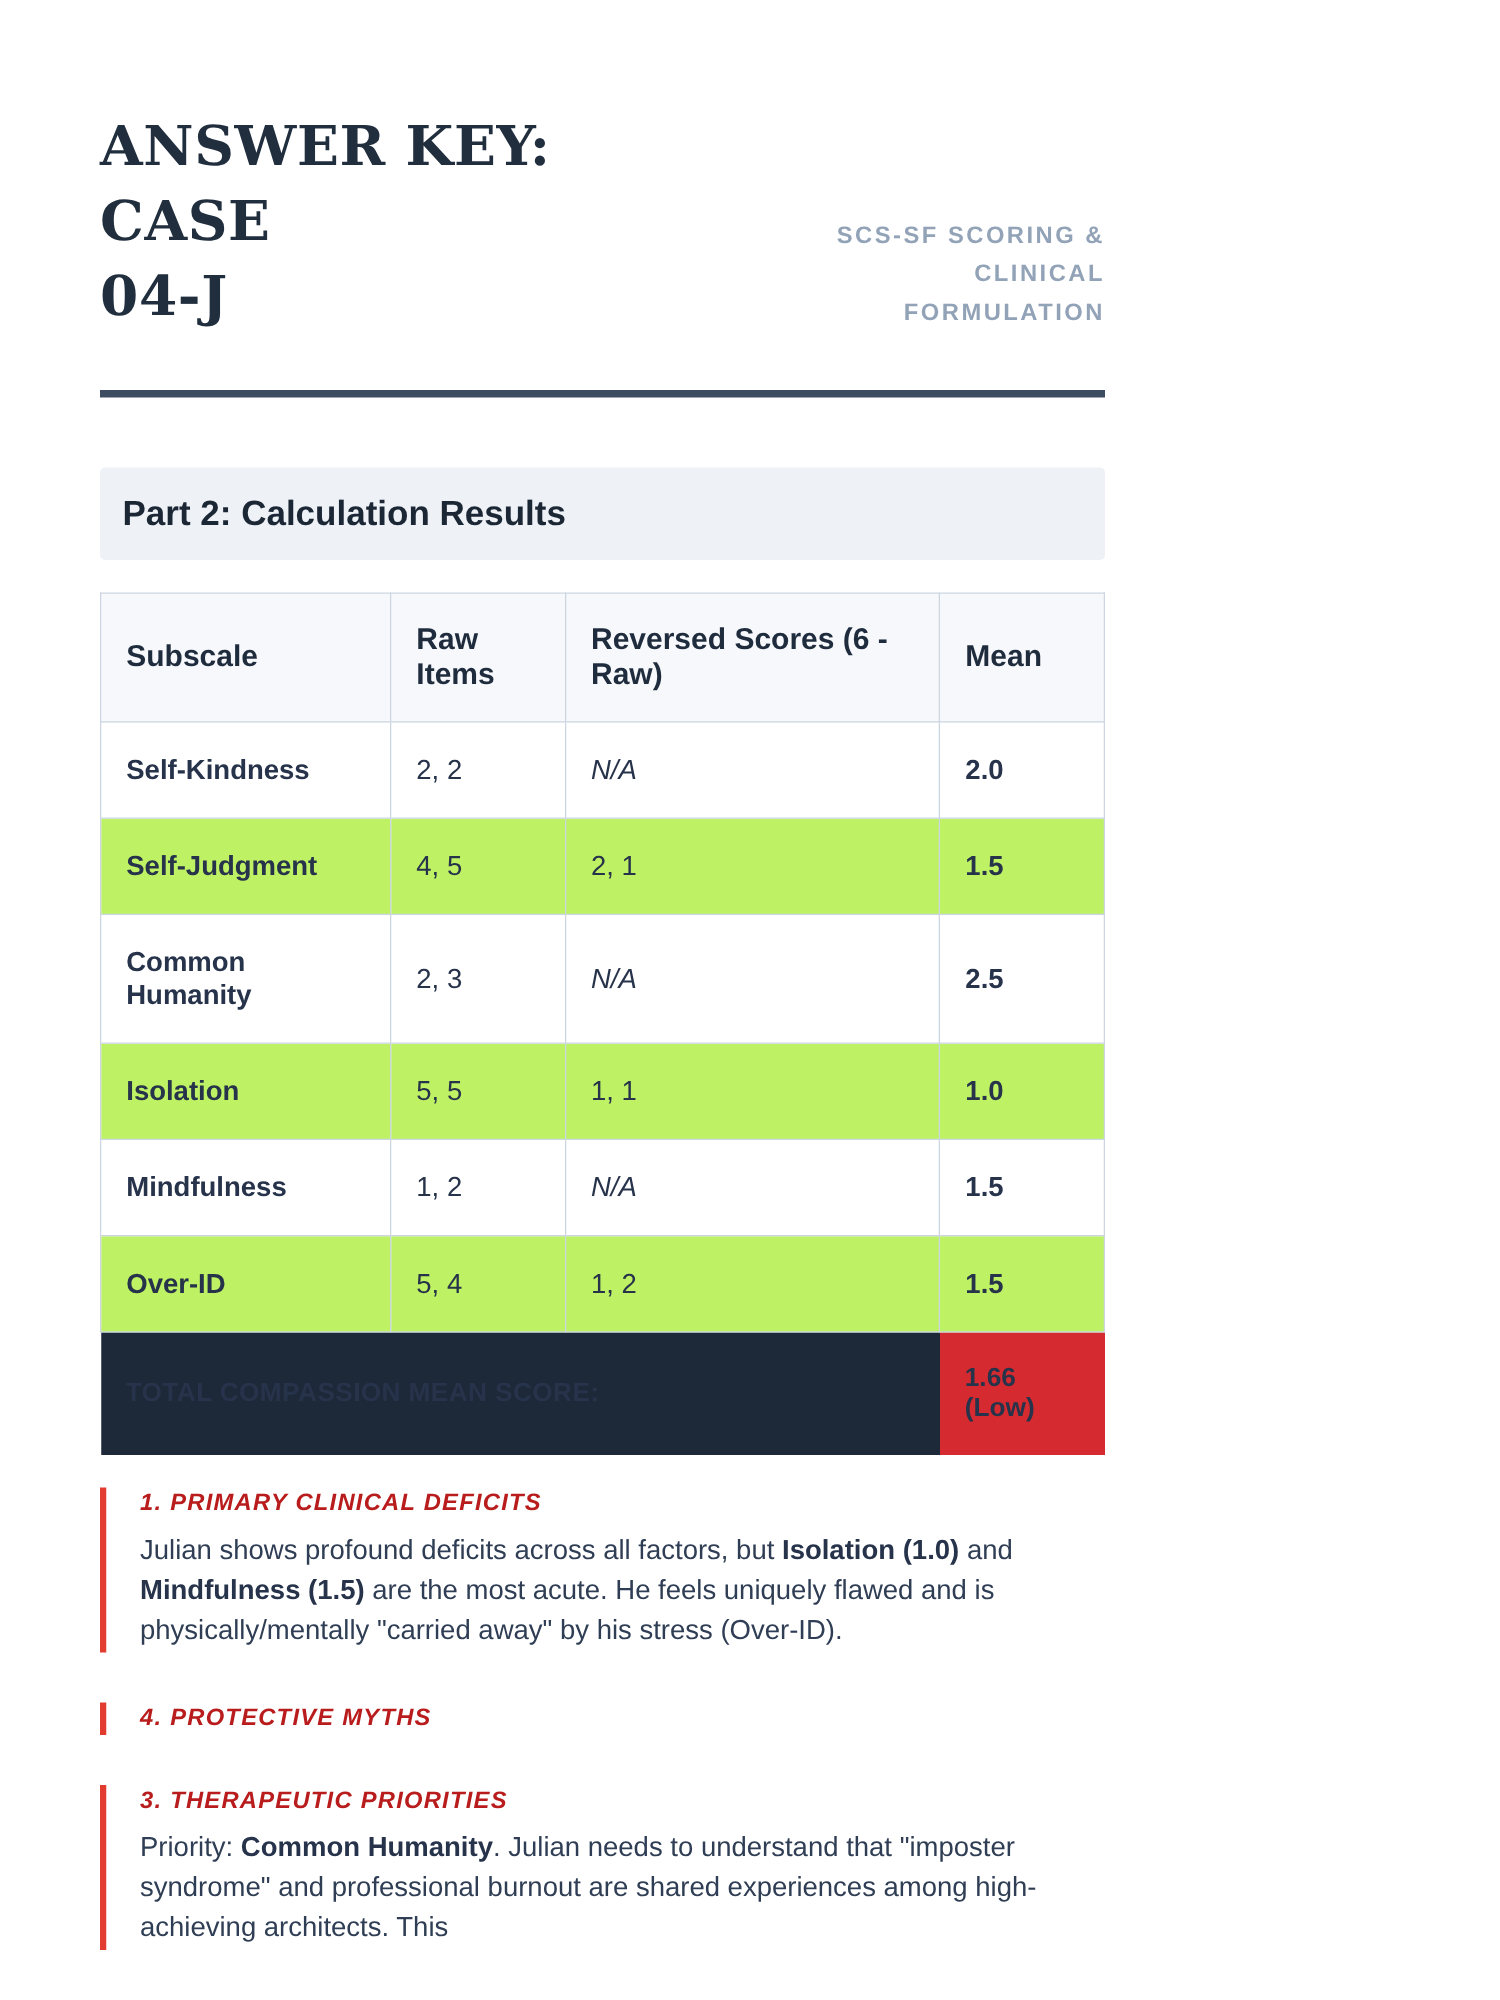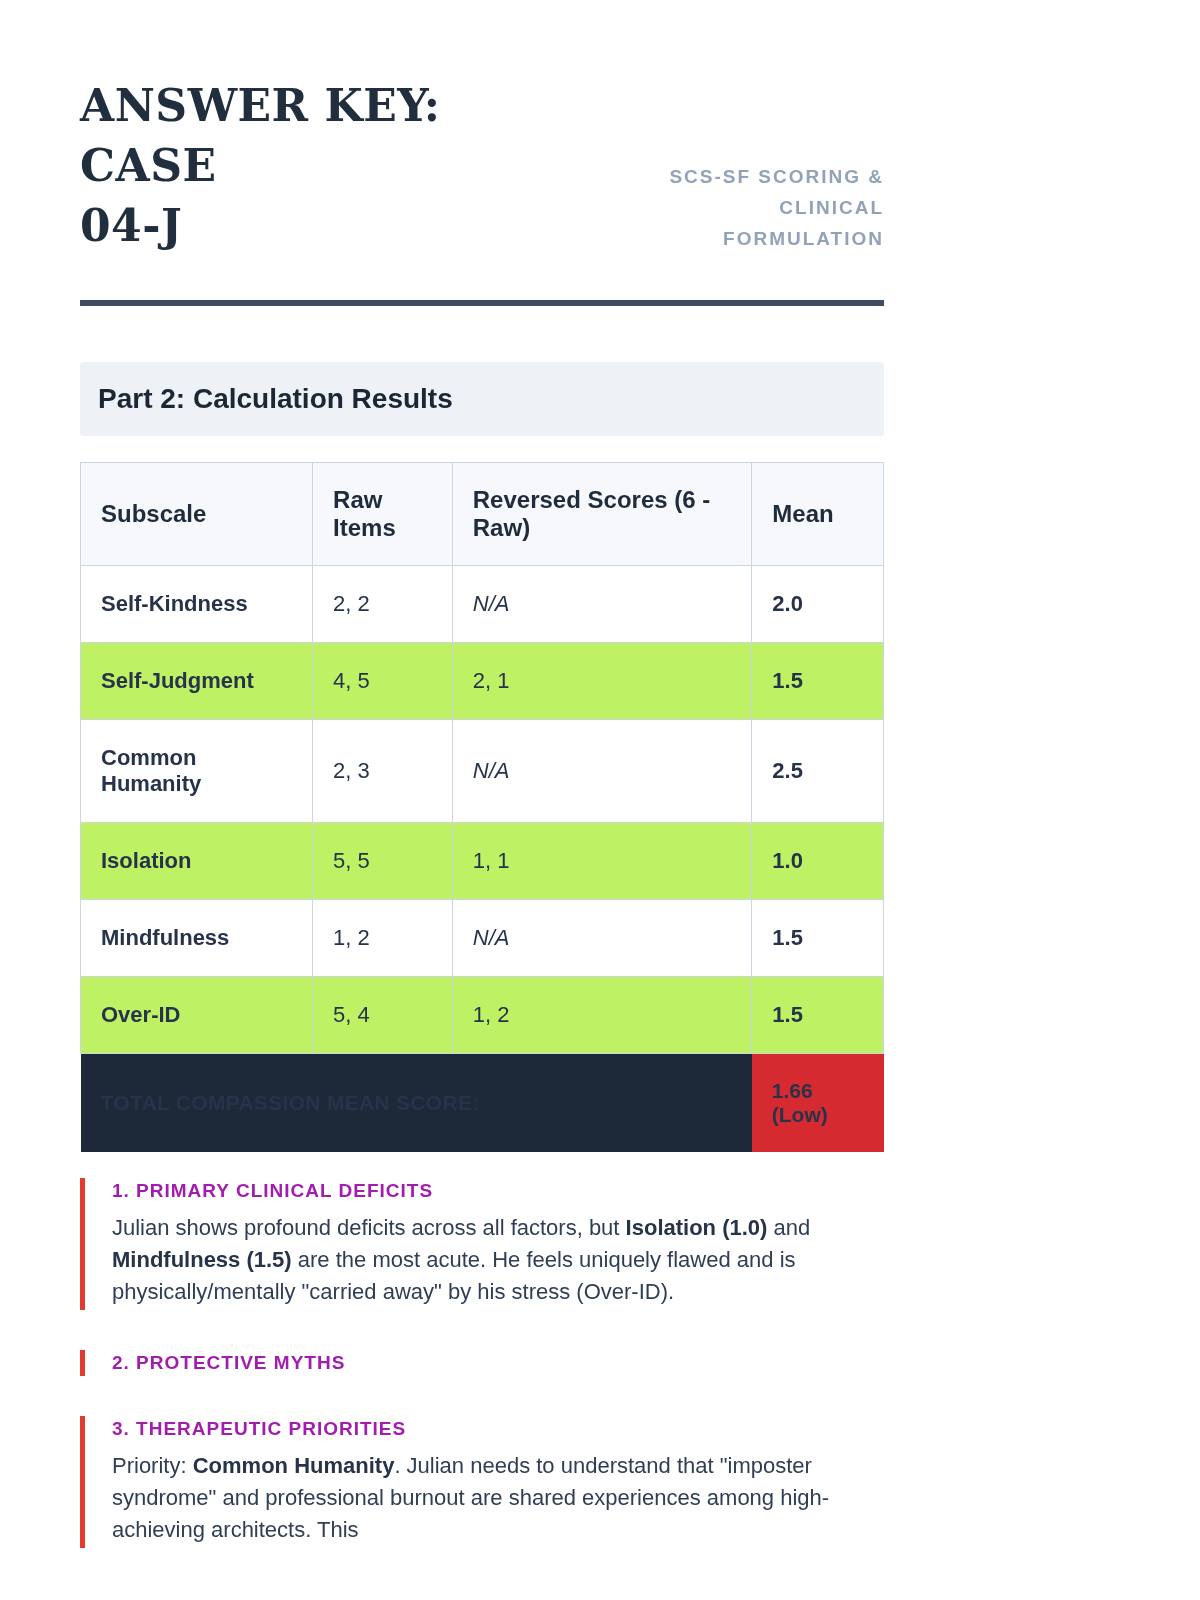--- a/index.html
+++ b/index.html
@@ -5,21 +5,21 @@
   html, body { margin: 0; padding: 0; background: #ffffff; }
   .page {
     position: relative;
     width: 964px;
     height: 1600px;
     overflow: hidden;
     background: #ffffff;
     font-family: "Liberation Sans", sans-serif;
     color: #24324a;
     box-sizing: border-box;
-    padding: 0 80px;
+    padding: 12px 80px;
   }
 
   
   .doc-header {
     margin-top: 76px;
     display: flex;
     justify-content: space-between;
     align-items: flex-end;
   }
   .doc-title {
@@ -117,21 +117,22 @@
   .formulation-section {
     margin-top: 26px;
     margin-bottom: 40px;
     border-left: 5px solid #e23b30;
     padding: 2px 0 2px 27px;
   }
   .section-heading {
     font-size: 19px;
     font-weight: 700;
     letter-spacing: 1px;
-    color: #a21caf;
+    color: #b91c1c;
+    font-style: italic;
   }
   .section-paragraph {
     margin-top: 10px;
     font-size: 22px;
     line-height: 32px;
     color: #2f3e54;
   }
   .section-paragraph .b { font-weight: 700; color: #26334a; }
   .section-paragraph .i { font-style: italic; }
 </style>
@@ -210,21 +211,21 @@
     </tbody>
   </table>
 
 
   <div class="formulation-section">
     <div class="section-heading">1. PRIMARY CLINICAL DEFICITS</div>
     <div class="section-paragraph"><span>Julian shows profound deficits across all factors, but </span><span class="b">Isolation (1.0)</span><span> and </span><span class="b">Mindfulness (1.5)</span><span> are the most acute. He feels uniquely flawed and is physically/mentally "carried away" by his stress (Over-ID).</span></div>
   </div>
 
   <div class="formulation-section">
-    <div class="section-heading">2. PROTECTIVE MYTHS</div>
+    <div class="section-heading">4. PROTECTIVE MYTHS</div>
   </div>
 
   <div class="formulation-section">
     <div class="section-heading">3. THERAPEUTIC PRIORITIES</div>
     <div class="section-paragraph"><span>Priority: </span><span class="b">Common Humanity</span><span>. Julian needs to understand that "imposter syndrome" and professional burnout are shared experiences among high-achieving architects. This</span></div>
   </div>
 
 </div>
 
 </body></html>

